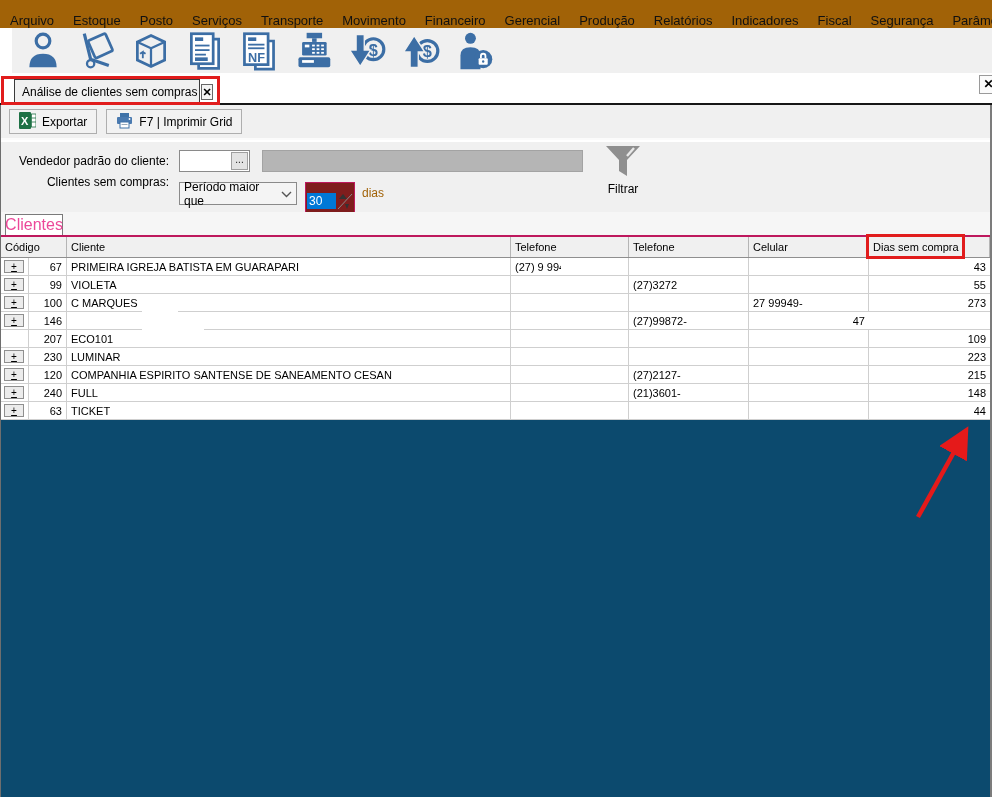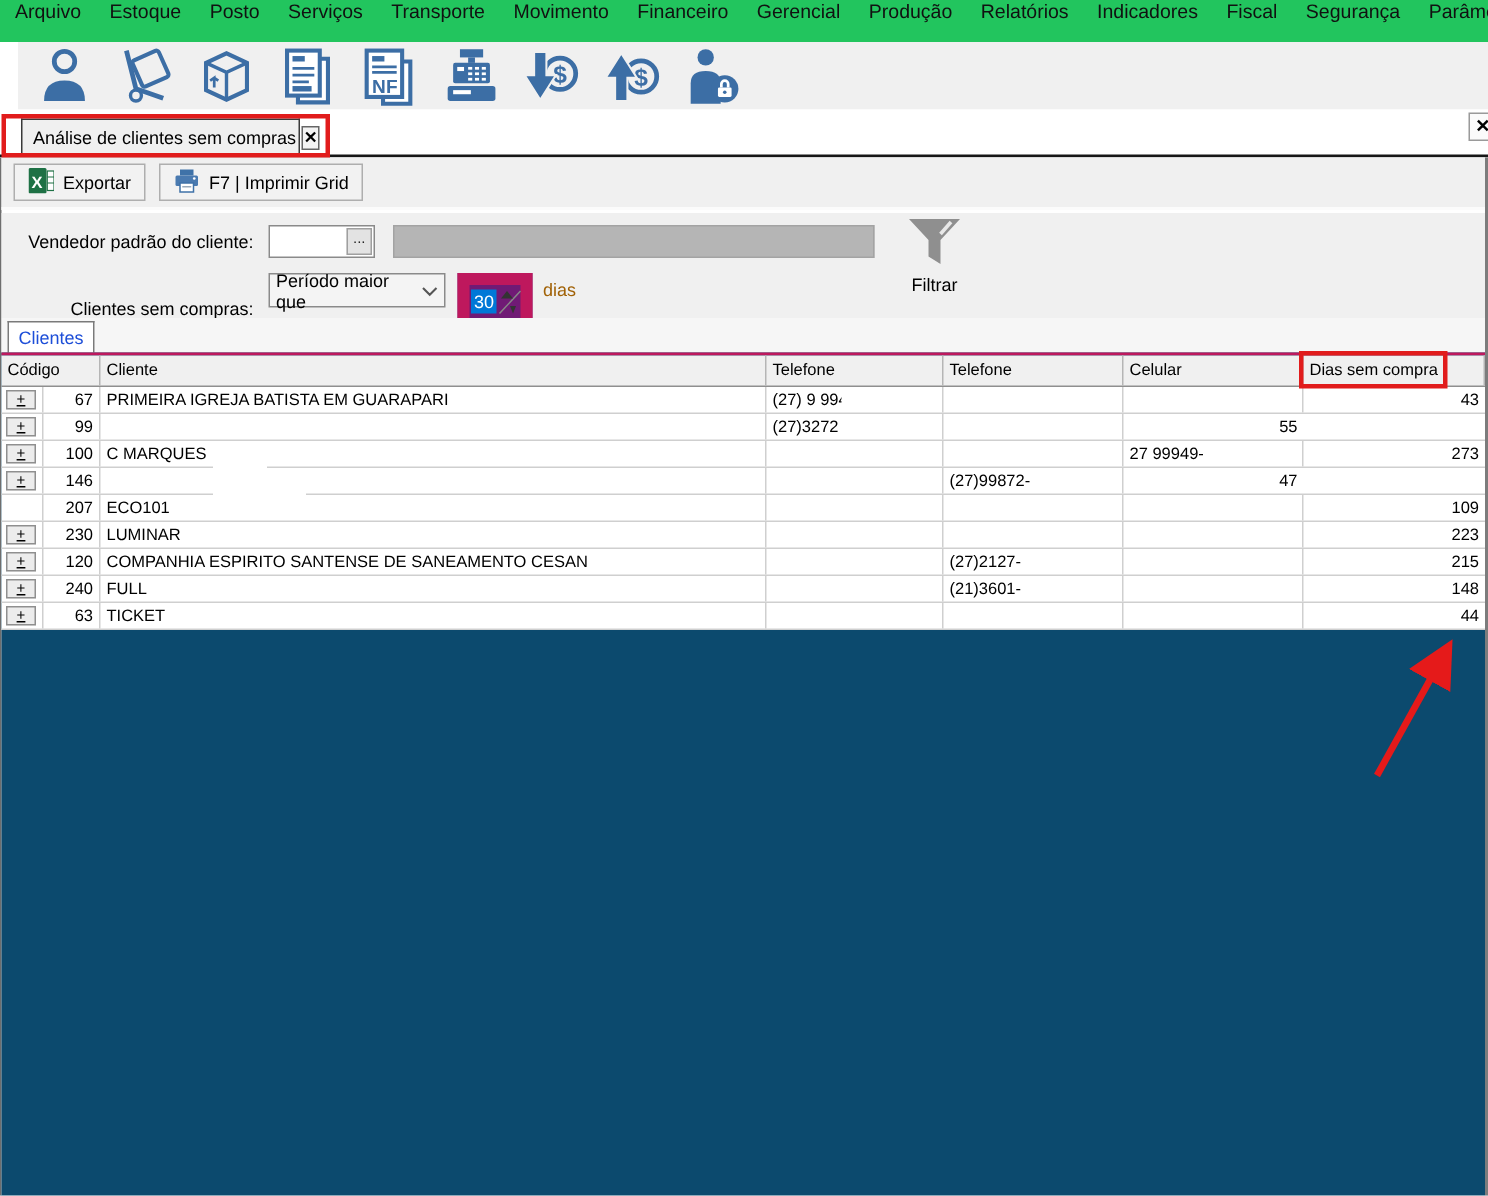--- a/index.html
+++ b/index.html
@@ -2,21 +2,21 @@
 <html><head>
 <meta charset="utf-8">
 <style>
   * { box-sizing: border-box; margin: 0; padding: 0; }
   html,body { width: 992px; height: 797px; overflow: hidden; }
   body { font-family: "Liberation Sans", sans-serif; background: #fff; }
   .page { position: relative; width: 992px; height: 797px; background: #fff; }
 
   
   .menubar { position: absolute; left:0; top:0; width:992px; height:28px;
-    background:#22c55e; display:flex; align-items:flex-start; padding-left:10px; gap:19px; }
+    background:#a16207; display:flex; align-items:flex-end; padding-left:10px; gap:19px; }
   .menu-item { font-size:13px; color:#111; cursor:default; white-space:nowrap; }
 
   
   .toolbar { position:absolute; left:0; top:28px; width:992px; height:45px;
     background:#f0f0f0; display:flex; align-items:center; padding-left:8px; gap:8px;margin-left:12px; }
   .toolbar-icon { width:46px; height:42px; display:flex; align-items:center; justify-content:center; }
   .toolbar-icon svg { width:42px; height:40px; }
 
   
   .tabstrip { position:absolute; left:0; top:73px; width:992px; height:30px; background:#fff;margin-left:11px; }
@@ -48,32 +48,32 @@
   .vendor-input { flex:1; border:none; outline:none; font-size:12px; padding:0 3px; min-width:0; background:transparent; }
   .lookup-btn { width:17px; height:18px; margin:1px; background:#e3e3e3; border:1px solid #9f9f9f;
     font-size:10px; line-height:14px; text-align:center; color:#222; }
   .vendor-name { position:absolute; left:261px; top:8px; width:321px; height:22px;
     background:#b5b5b5; border:1px solid #a3a3a3; }
   .combo { position:absolute; left:178px; top:40px; width:118px; height:23px;
     background:#f4f4f4; border:1px solid #8a8a8a; display:flex; align-items:center;
     padding:0 4px; font-size:12px; color:#000; }
   .combo-chevron { margin-left:auto; }
   .spinner { position:absolute; left:304px; top:40px; width:50px; height:38px;
-    background:#701a75; border:8px solid #be185d; display:flex; align-items:center; }
+    background:#7f1d1d; border:1px solid #be185d; display:flex; align-items:center; }
   .spinner-value { flex:1; background:#0078d7; color:#fff; font-size:12px; padding:1px 2px; margin-left:1px; }
   .spinner-btns { width:18px; height:19px; }
   .f-dias { position:absolute; left:361px; top:44px; font-size:12px; color:#a16207; }
   .filter-go { position:absolute; left:594px; top:2px; width:56px; height:60px; text-align:center; cursor:default; }
   .filter-go svg { width:38px; height:36px; }
   .filter-go-label { font-size:12px; color:#000; margin-top:-2px; }
 
   
   .clients-tabstrip { position:absolute; left:0; top:107px; width:989px; height:23px; background:#f6f6f6; }
   .clients-tab { position:absolute; left:4px; top:2px; width:58px; height:21px; background:#fff;
-    border:1px solid #7a7a7a; border-bottom:none; font-size:12px; color:#1d4ed8;
+    border:1px solid #7a7a7a; border-bottom:none; font-size:16px; color:#ec4899;
     display:flex; align-items:center; justify-content:center; }
 
   
   .grid { position:absolute; left:0; top:130px; width:989px; height:562px; background:#0c4a6e;
     border-top:2px solid #be185d; font-size:11px; }
   .grid-header, .grid-row { display:grid;
     grid-template-columns:28px 38px 444px 118px 120px 120px 121px; }
   .grid-header { height:21px; background:#f0f0f0; border-bottom:1px solid #8f8f8f; }
   .hcell { border-right:1px solid #b5b5b5; display:flex; align-items:center;
     padding:0 4px; color:#000; white-space:nowrap; overflow:hidden; }
@@ -248,21 +248,21 @@
     </div>
 
     <div class="filterpanel">
       <div class="f-label" style="top:12px;">Vendedor padrão do cliente:</div>
       <div class="vendor-wrap">
         <input class="vendor-input" value="" style="">
         <span class="lookup-btn">...</span>
       </div>
       <div class="vendor-name"></div>
 
-      <div class="f-label" style="top:57px;">Clientes sem compras:</div>
+      <div class="f-label" style="top:33px;">Clientes sem compras:</div>
       <div class="combo">
         <span>Período maior que</span>
         <span class="combo-chevron">
           <svg width="11" height="7" viewBox="0 0 11 7">
               <polyline points="1,1 5.5,5.5 10,1" fill="none" stroke="#555" stroke-width="1.4"></polyline>
             </svg>
         </span>
       </div>
       <div class="spinner">
         <span class="spinner-value">30</span>
@@ -310,20 +310,21 @@
             <div class="cell c-tel">(27) 9 9946</div>
             <div class="cell c-tel"></div>
             <div class="cell c-cel"></div>
             <div class="cell c-dias">43</div>
           </div>
           <div class="grid-row">
             <div class="cell c-btn">
               <span class="expand-btn">+</span>
             </div>
             <div class="cell c-code">99</div>
+            <div class="cell c-cliente">VIOLETA</div>
             <div class="cell c-tel"></div>
             <div class="cell c-tel">(27)3272</div>
             <div class="cell c-cel"></div>
             <div class="cell c-dias">55</div>
           </div>
           <div class="grid-row">
             <div class="cell c-btn">
               <span class="expand-btn">+</span>
             </div>
             <div class="cell c-code">100</div>

